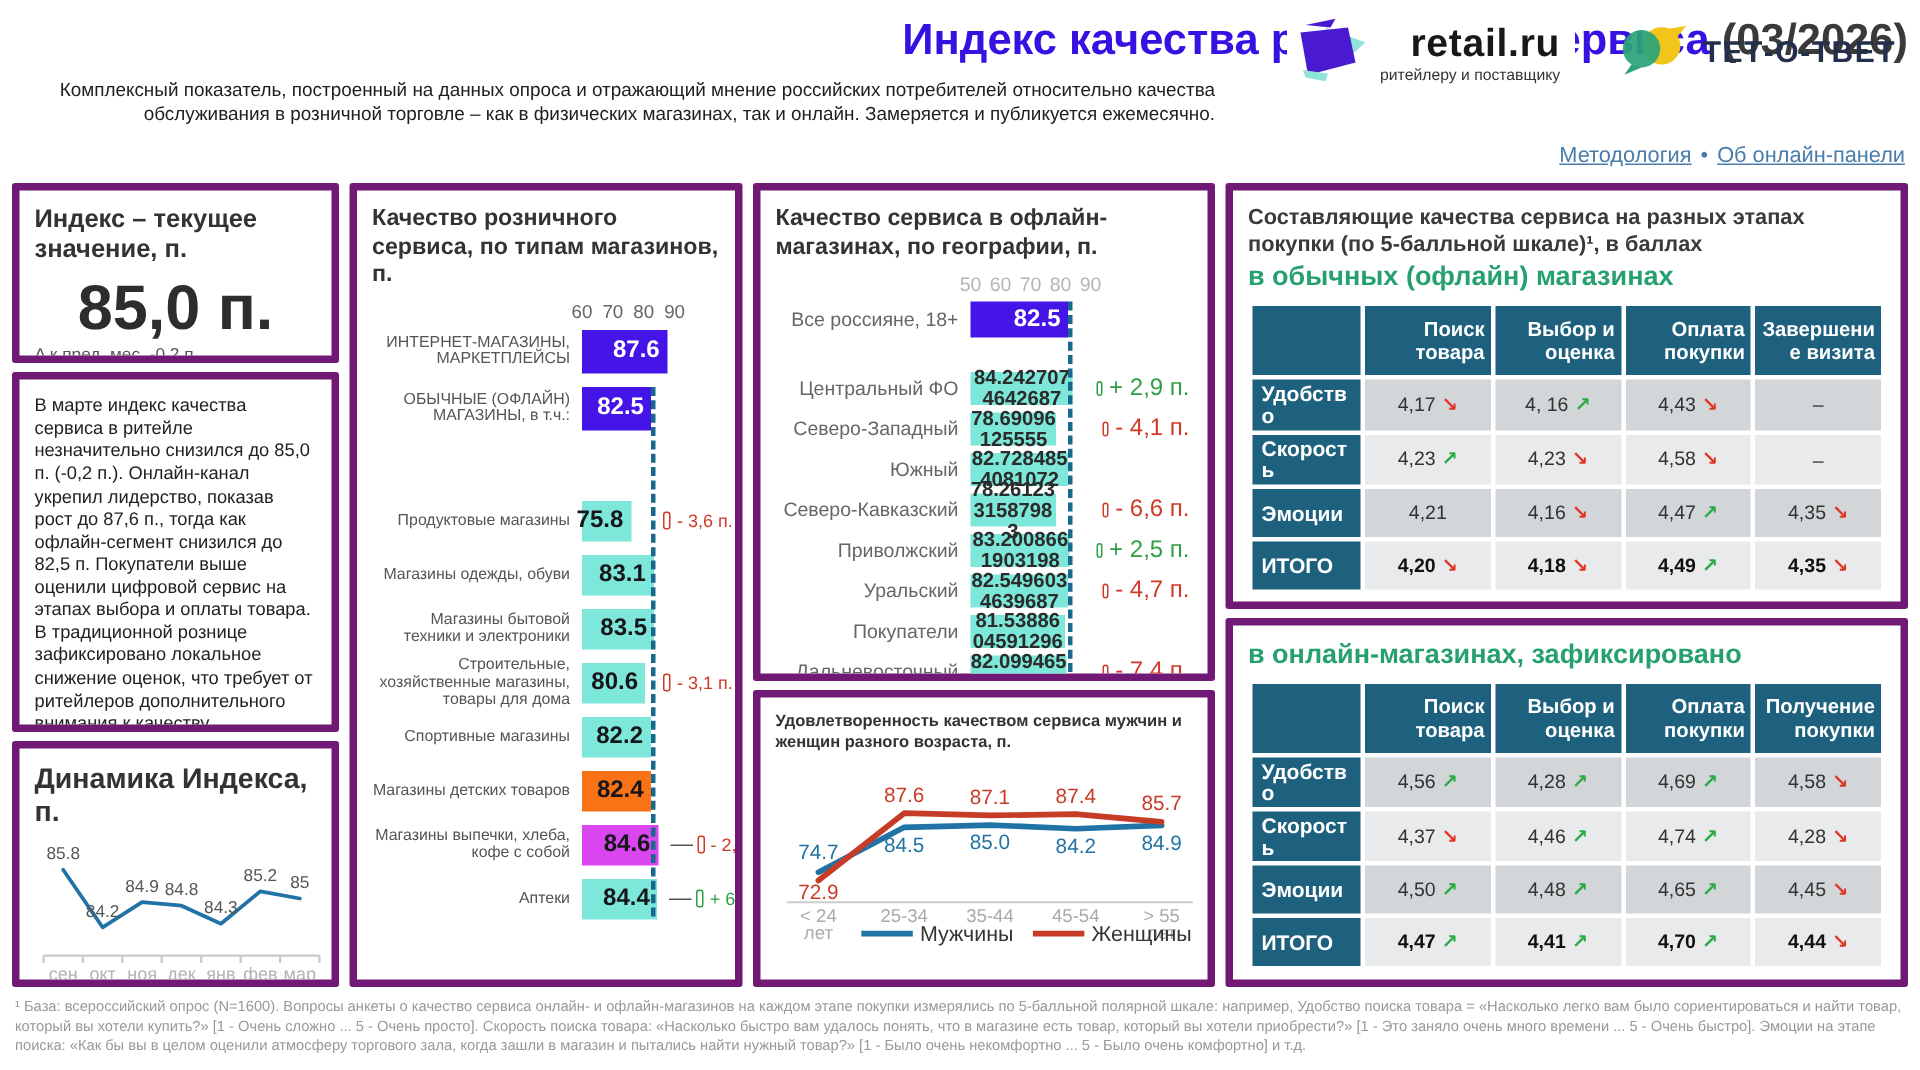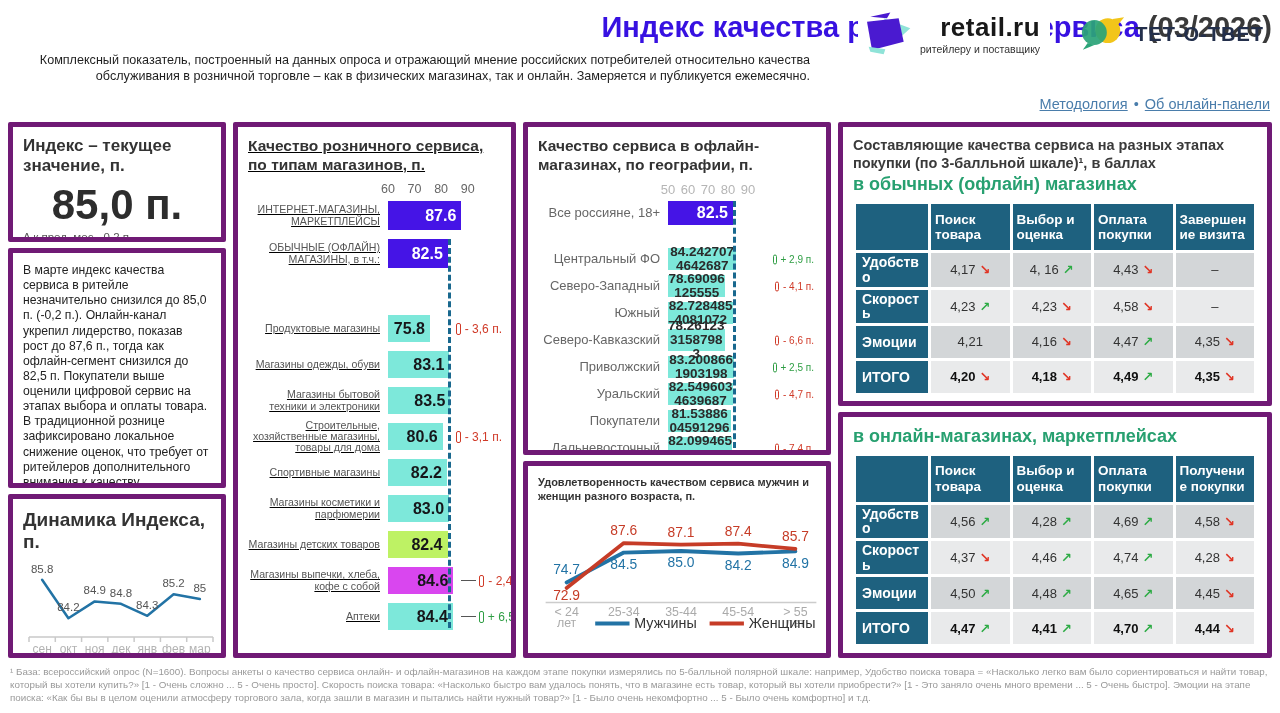--- a/index.html
+++ b/index.html
@@ -20,21 +20,21 @@
   .tet-logo { display:flex; align-items:center; gap:9px; }
   .tet-name { font-size:20px; font-weight:bold; color:#232f4b; letter-spacing:1px; }
   .links { position:absolute; top:96px; right:10px; font-size:14.5px; }
   .links a { color:#4a7dab; text-decoration:underline; cursor:pointer; }
   .links .sep { color:#4a7dab; margin:0 6px; }
 
   
   main { display:flex; gap:7px; padding:0 8px; margin-top:4px; height:536px; }
   .col { display:flex; flex-direction:column; gap:6px; }
   .col1 { width:218px; }
-  .col2 { width:283px;text-decoration:underline; }
+  .col2 { width:262px; }
   .col3 { width:308px; }
   .col4 { flex:1; }
   .card { background:#fff; border:5px solid #701a75; border-radius:2px; padding:10px; overflow:hidden; }
 
   
   .index-card { height:120px; padding:9px 10px; }
   .index-card h2 { margin:0; font-size:17px; color:#333; line-height:1.15; }
   .big-value { text-align:center; font-size:42px; font-weight:bold; color:#2d2d2d; margin:6px 0 2px 0; }
   .delta { text-align:left; font-size:11.5px; color:#555; }
   .comment-card { flex:1; }
@@ -57,32 +57,32 @@
   .vlight { color:#fff; } .vdark { color:#16161a; }
   .gval { position:absolute; left:0; top:50%; transform:translateY(-50%); text-align:center;
           font-weight:bold; font-size:13.5px; color:#2b2b2b; line-height:1.02; word-break:break-all; z-index:2; }
   .dashline { position:absolute; width:0; z-index:3; }
   .annot { position:absolute; top:50%; transform:translateY(-50%); display:flex; align-items:center; z-index:4; }
   .annot.down { color:#d03a28; } .annot.up { color:#2f9e44; }
   .bracket { display:inline-block; width:5px; height:12px; border:1.6px solid currentColor; border-radius:2px; margin-right:4px; flex:none; }
   .geo .bracket { height:10px; width:4px; }
   .connector { display:inline-block; width:15px; border-top:1.4px solid #555; margin-right:3px; flex:none; }
   .atext { white-space:nowrap; font-size:12px; }
-  .geo .atext { font-size:10px;text-align:right; }
+  .geo .atext { font-size:16px;text-align:right; }
 
   
   .gender-card h2 { margin:0 0 2px 0; font-size:11px; color:#333; line-height:1.22; }
 
   
   .tbl-heading { margin:0; font-size:14.5px; font-weight:bold; color:#3a3a3a; line-height:1.22; }
   .green-sub { margin:3px 0 6px 0; font-size:18px; font-weight:bold; color:#27a070; line-height:1.1; }
   .score-table { width:100%; border-collapse:separate; border-spacing:3px; table-layout:fixed; }
   .score-table th.corner { width:72px; }
   .score-table thead th { background:#1e617f; color:#fff; font-size:13.5px; font-weight:bold;
-      height:46px; padding:2px 4px; line-height:1.15; word-break:break-word; text-align:left; vertical-align:middle; }
+      height:46px; padding:2px 4px; line-height:1.15; word-break:break-word; text-align:right; vertical-align:middle; }
   .score-table tbody th { background:#1e617f; color:#fff; font-size:14px; font-weight:bold;
       text-align:left; padding:2px 4px 2px 6px; line-height:1.05; word-break:break-word; vertical-align:middle; }
   .score-table td { height:32px; font-size:13px; color:#333; text-align:center; vertical-align:middle; }
   .score-table tr.rd td { background:#d3d6d8; }
   .score-table tr.rl td { background:#e9eaeb; }
   .score-table tr.total td { font-weight:bold; color:#101010; }
   .arrow { margin-left:4px; font-weight:bold; font-size:13px; }
   .arrow.up { color:#2cab44; } .arrow.down { color:#e03424; }
 
   
@@ -248,31 +248,23 @@
               </div>
               <div class="brow" style="height: 27px; margin-bottom: 9px;">
                 <div class="blabel" style="width: 140px;">Спортивные магазины</div>
                 <div class="bzone">
                   <div class="bar" style="width: calc(63.43% - 12.686px); background: rgb(125, 232, 218);">
                     <span class="bval vdark">82.2</span>
                   </div>
                 </div>
               </div>
               <div class="brow" style="height: 27px; margin-bottom: 9px;">
-                <div class="blabel" style="width: 140px;">Магазины косметики и парфюмерии</div>
-                <div class="bzone">
-                  <div class="bar" style="width: calc(65.71% - 13.142px); background: rgb(125, 232, 218);">
-                    <span class="bval vdark">83.0</span>
-                  </div>
-                </div>
-              </div>
-              <div class="brow" style="height: 27px; margin-bottom: 9px;">
                 <div class="blabel" style="width: 140px;">Магазины детских товаров</div>
                 <div class="bzone">
-                  <div class="bar" style="width: calc(64% - 12.8px); background: #bef264;">
+                  <div class="bar" style="width: calc(64% - 12.8px); background: #f97316;">
                     <span class="bval vdark">82.4</span>
                   </div>
                 </div>
               </div>
               <div class="brow" style="height: 27px; margin-bottom: 9px;">
                 <div class="blabel" style="width: 140px;">Магазины выпечки, хлеба, кофе с собой</div>
                 <div class="bzone">
                   <div class="bar" style="width: calc(70.29% - 14.058px); background: #d946ef; align-items: center;">
                     <span class="bval vdark">84.6</span>
                   </div>
@@ -433,21 +425,21 @@
               <line x1="60" y1="124" x2="96" y2="124" stroke="#2273a5" stroke-width="4"></line>
               <text x="101" y="129" font-size="15" fill="#333" text-anchor="start" font-family="Liberation Sans, DejaVu Sans, sans-serif">Мужчины</text>
               <line x1="180" y1="124" x2="216" y2="124" stroke="#c63c27" stroke-width="4"></line>
               <text x="221" y="129" font-size="15" fill="#333" text-anchor="start" font-family="Liberation Sans, DejaVu Sans, sans-serif">Женщины</text>
             </svg></div>
       </div>
     </section>
 
     <section class="col col4">
       <div class="card">
-        <h2 class="tbl-heading">Составляющие качества сервиса на разных этапах покупки (по 3-балльной шкале)¹, в баллах</h2>
+        <h2 class="tbl-heading">Составляющие качества сервиса на разных этапах покупки (по 5-балльной шкале)¹, в баллах</h2>
         <h3 class="green-sub">в обычных (офлайн) магазинах</h3>
         <div id="table-offline">
             <table class="score-table">
               <thead>
                 <tr>
                   <th class="corner"></th>
                   <th class="hcell">Поиск товара</th>
                   <th class="hcell">Выбор и оценка</th>
                   <th class="hcell">Оплата покупки</th>
                   <th class="hcell">Завершение визита</th>
@@ -480,21 +472,21 @@
                   <td class="cell"><span class="cv">4,20</span><span class="arrow down">↘</span></td>
                   <td class="cell"><span class="cv">4,18</span><span class="arrow down">↘</span></td>
                   <td class="cell"><span class="cv">4,49</span><span class="arrow up">↗</span></td>
                   <td class="cell"><span class="cv">4,35</span><span class="arrow down">↘</span></td>
                 </tr>
               </tbody>
             </table>
           </div>
       </div>
       <div class="card">
-        <h3 class="green-sub" style="margin-top:0;">в онлайн-магазинах, маркетплейсах</h3>
+        <h3 class="green-sub" style="margin-top:0;">в онлайн-магазинах, зафиксировано</h3>
         <div id="table-online">
             <table class="score-table">
               <thead>
                 <tr>
                   <th class="corner"></th>
                   <th class="hcell">Поиск товара</th>
                   <th class="hcell">Выбор и оценка</th>
                   <th class="hcell">Оплата покупки</th>
                   <th class="hcell">Получение покупки</th>
                 </tr>

